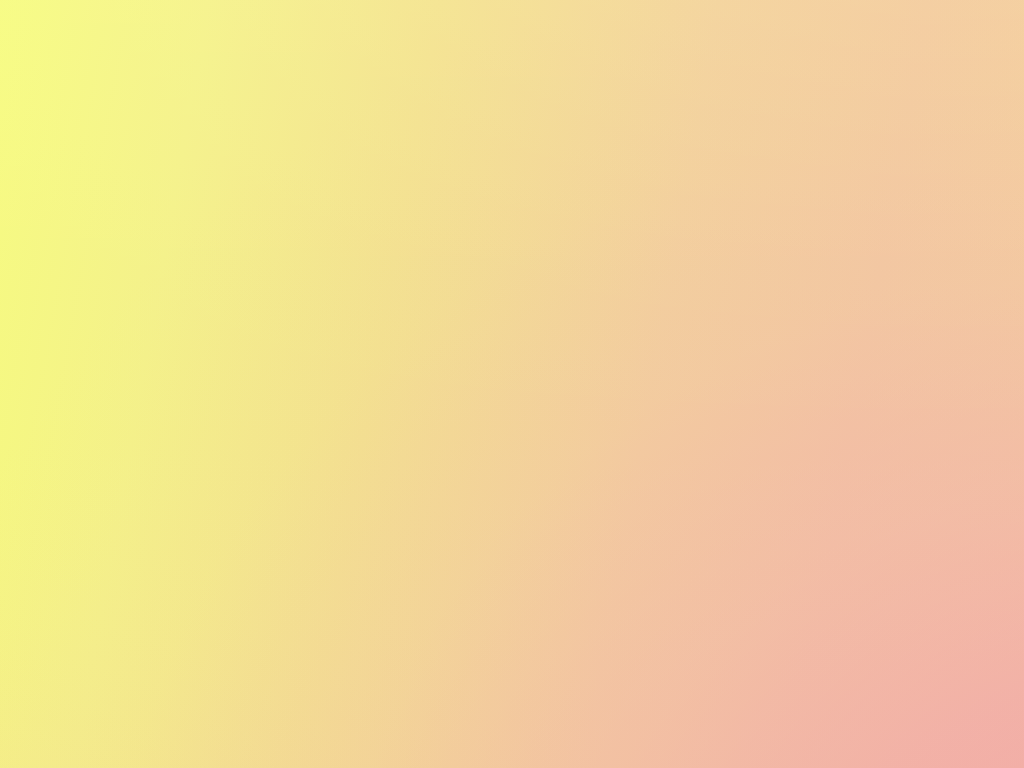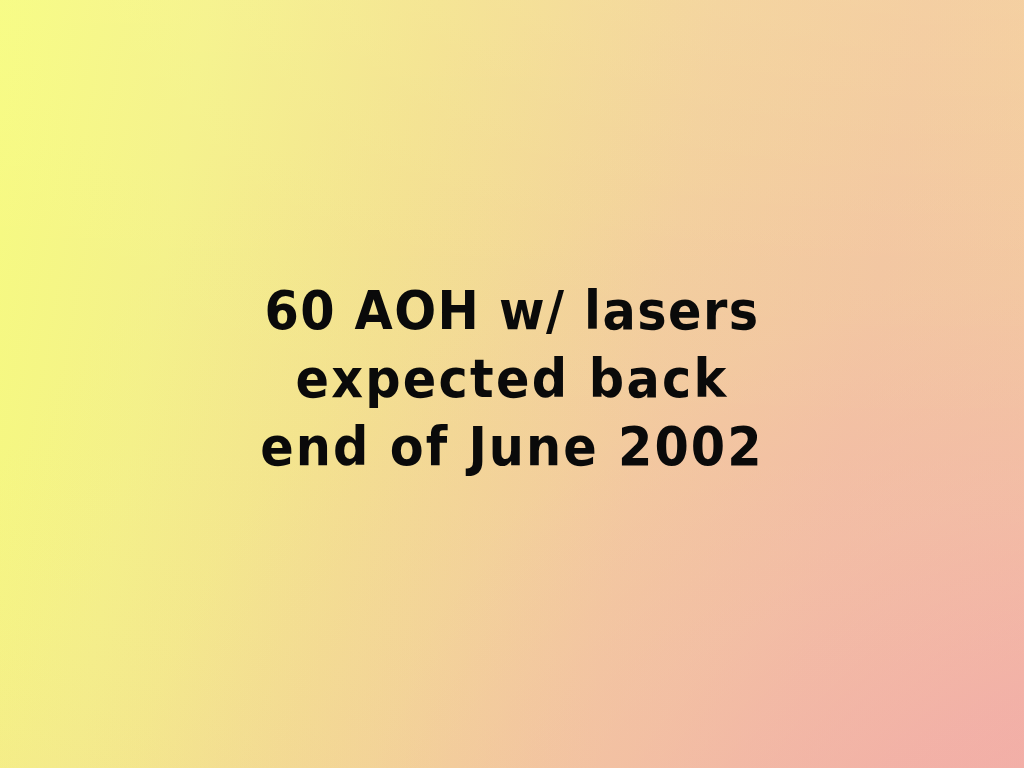--- a/index.html
+++ b/index.html
@@ -99,19 +99,14 @@
 </style>
 </head>
 <body>
 
 <div id="slide">
 
   <div class="bg-base"></div>
   <div class="bg-pink"></div>
   <div class="bg-shade"></div>
 
-  <div class="text-block">
-    <span class="line line-1" style="color: rgb(10, 10, 10);">60 AOH w/ lasers</span>
-    <span class="line line-2" style="color: rgb(10, 10, 10);">expected back</span>
-    <span class="line line-3" style="color: rgb(10, 10, 10);">end of June 2002</span>
-  </div>
 
 </div>
 
 </body></html>

